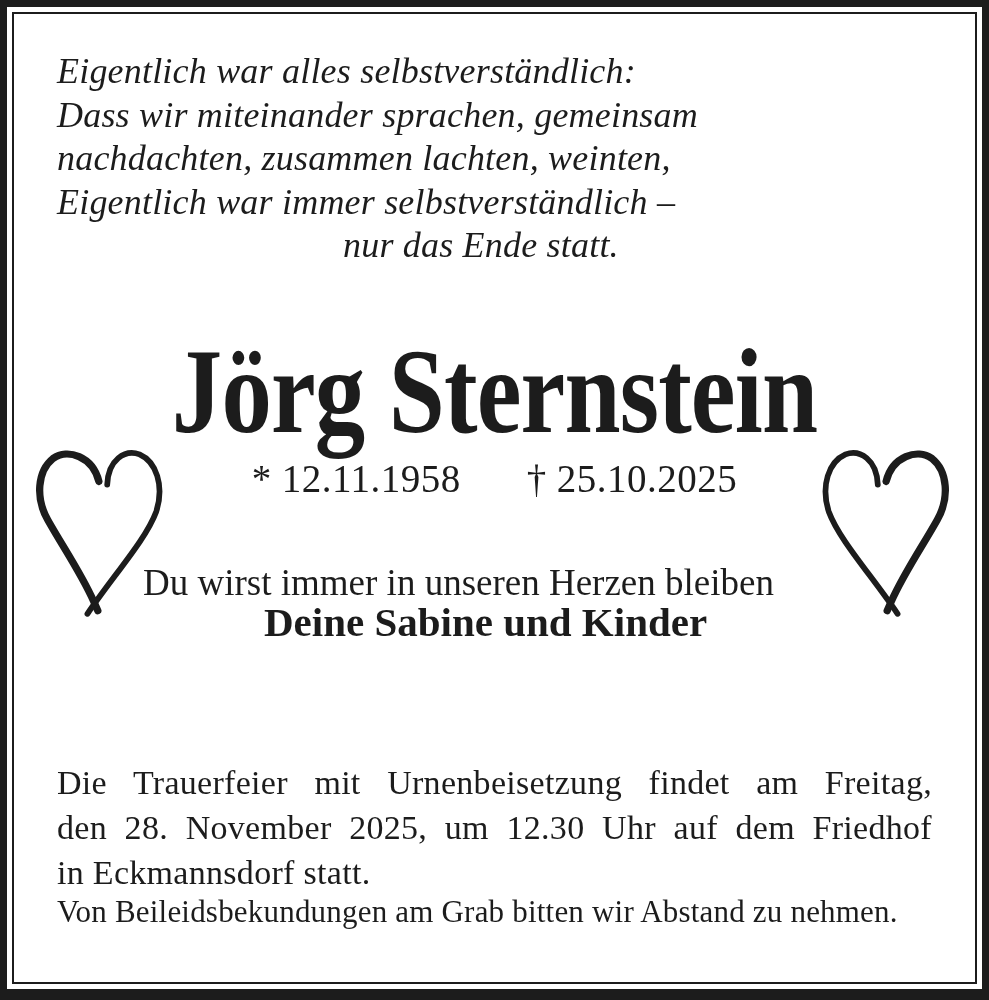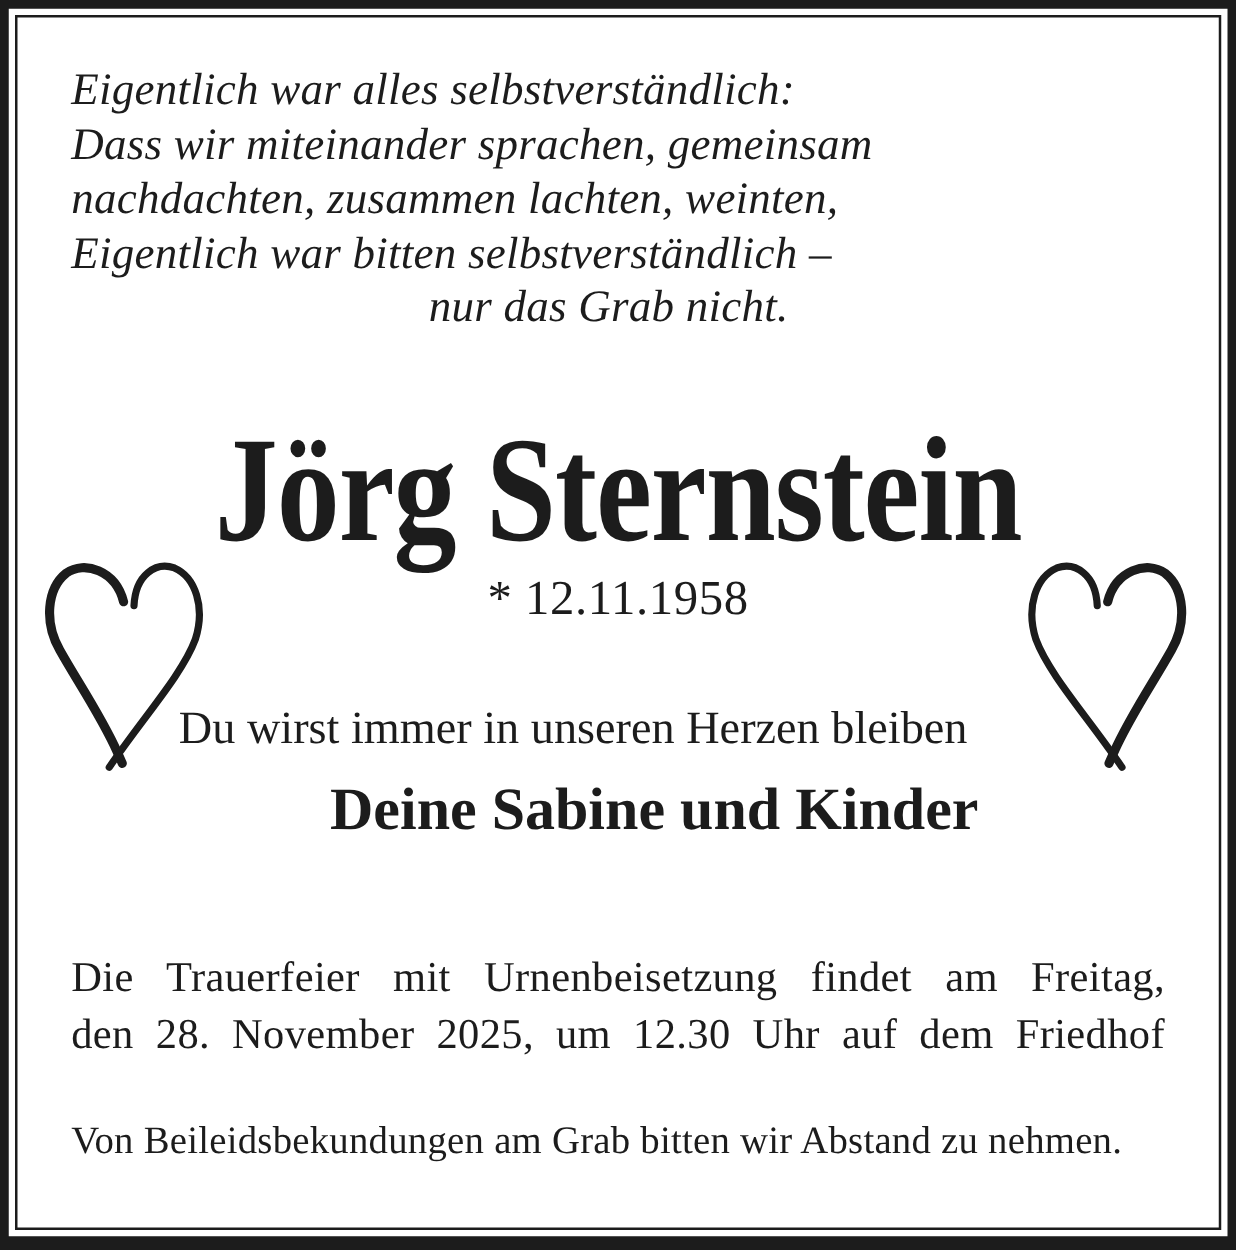--- a/index.html
+++ b/index.html
@@ -102,23 +102,23 @@
     text-align: center;
     font-size: 37px;
     line-height: 44px;
     white-space: nowrap;
   }
 
   
   .family {
     position: absolute;
     left: 264px;
-    top: 624px;
+    top: 599px;
     font-weight: bold;
-    font-size: 48px;
+    font-size: 41px;
     line-height: 47px;
   }
   .family-line { white-space: nowrap; }
 
   
   .funeral {
     position: absolute;
     left: 57px;
     top: 760px;
     width: 875px;
@@ -152,29 +152,32 @@
 
 <div class="page">
 
   <div class="frame-outer"></div>
   <div class="frame-inner"></div>
 
   <div class="poem">
     <div class="poem-line">Eigentlich war alles selbstverständlich:</div>
     <div class="poem-line">Dass wir miteinander sprachen, gemeinsam</div>
     <div class="poem-line">nachdachten, zusammen lachten, weinten,</div>
-    <div class="poem-line">Eigentlich war bitten selbstverständlich –</div>
-    <div class="poem-line indented">nur das Grab nicht.</div>
+    <div class="poem-line">Eigentlich war immer selbstverständlich –</div>
+    <div class="poem-line indented">nur das Ende statt.</div>
   </div>
 
   <div class="deceased-name">Jörg Sternstein</div>
 
   <div class="dates-row">
     <div class="date-item">
       <span class="date-symbol">*</span><span>12.11.1958</span>
+    </div>
+    <div class="date-item">
+      <span class="date-symbol">†</span><span>25.10.2025</span>
     </div>
   </div>
 
   <div class="heart left">
     <svg viewBox="0 0 130 165" xmlns="http://www.w3.org/2000/svg">
       <path d="M 62 34 C 56 10, 32 2, 18 12 C 3 24, 1 50, 13 71 C 27 96, 45 122, 57 149 L 61 158" stroke-width="7"></path>
       <path d="M 70 37 C 71 13, 87 3, 101 8 C 117 15, 125 38, 117 63 C 107 90, 76 124, 51 161" stroke-width="5.5"></path>
     </svg>
   </div>
 
@@ -187,17 +190,18 @@
 
   <div class="tribute">Du wirst immer in unseren Herzen bleiben</div>
 
   <div class="family">
     <div class="family-line">Deine Sabine und Kinder</div>
   </div>
 
   <div class="funeral">
     <div class="funeral-line">Die Trauerfeier mit Urnenbeisetzung findet am Freitag,</div>
     <div class="funeral-line">den 28. November 2025, um 12.30 Uhr auf dem Friedhof</div>
+    <div class="funeral-line last">in Eckmannsdorf statt.</div>
   </div>
 
   <div class="condolence">Von Beileidsbekundungen am Grab bitten wir Abstand zu nehmen.</div>
 
 </div>
 
 </body></html>

